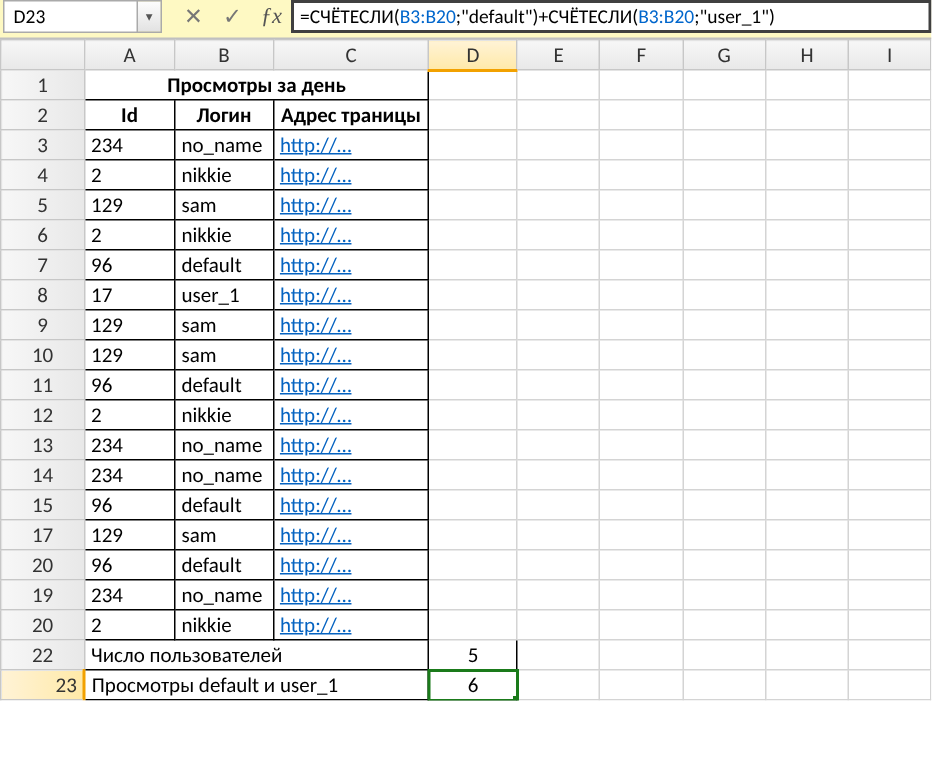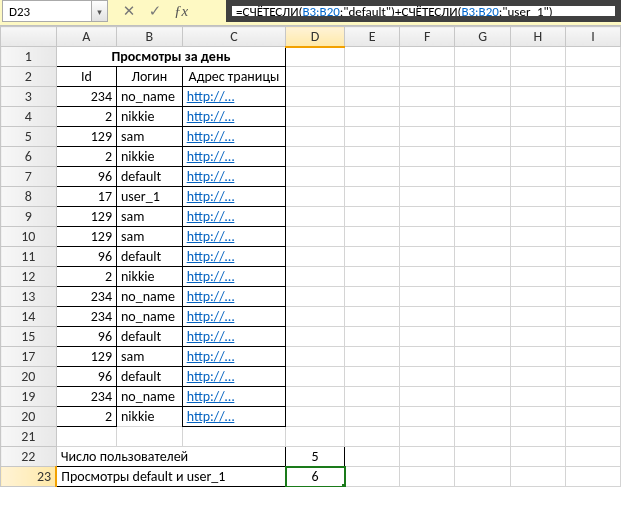--- a/index.html
+++ b/index.html
@@ -53,28 +53,27 @@
     align-items: center;
     justify-content: center;
     color: #777;
     font-size: 15px;
   }
   .fx { font-style: italic; font-family: 'Times New Roman', serif; color:#555; font-size:15px;}
   .formula-input {
     flex: 1;
     height: 22px;
     background: #fff;
-    border: 6px solid #404040;
+    border: 2px solid #404040;
     display: flex;
     align-items: center;
     padding: 0 4px;
     font-size: 13px;
     overflow: hidden;
     white-space: nowrap;
-    margin-left: 32px;
   }
   .ref-blue { color: #0066cc; }
 
   
   .sheet {
     overflow: hidden;
   }
   table.grid {
     border-collapse: collapse;
     table-layout: fixed;
@@ -116,23 +115,23 @@
   td.rowhdr.sel {
     background: linear-gradient(to right,#fff3d6,#ffe9a8);
     border-right: 2px solid #f2a100;
     padding-left: 36px;
   }
 
   
   td.cell { border: 1px solid #d4d4d4; background: #fff; }
   .ib  { border: 1px solid #000 !important; }
 
-  .hdrcell { font-weight: normal; text-align: center; }
+  .hdrcell { font-weight: bold; text-align: center; }
   .merge-title { font-weight: bold; text-align: center; margin-top: 28px; }
-  .num { text-align: right; }
+  .num { text-align: left; }
   
   .rangecell { background: #dce6f1; }
 
   .link { color: #0563c1; text-decoration: underline; cursor: pointer; margin-top: 48px; }
 
   .greenfill { background: #92d050; text-align: center; }
   .yellowfill { background: #ffff00; text-align: center; }
 
   
   .active {
@@ -443,32 +442,20 @@
           <td class="cell"></td>
           <td class="cell"></td>
           <td class="cell"></td>
           <td class="cell"></td>
           <td class="cell"></td>
           <td class="cell"></td>
         </tr>
       </tbody>
 
   <tbody>
-        <tr>
-    <td class="rowhdr">21</td>
-    <td class="cell"></td>
-          <td class="cell"></td>
-          <td class="cell"></td>
-          <td class="cell"></td>
-          <td class="cell"></td>
-          <td class="cell"></td>
-          <td class="cell"></td>
-          <td class="cell"></td>
-          <td class="cell"></td>
-  </tr>
 
   <tr>
     <td class="rowhdr">22</td>
     <td class="cell ib" colspan="3">Число пользователей</td>
     <td class="cell ib greenfill">5</td>
     <td class="cell"></td>
           <td class="cell"></td>
           <td class="cell"></td>
           <td class="cell"></td>
           <td class="cell"></td>

